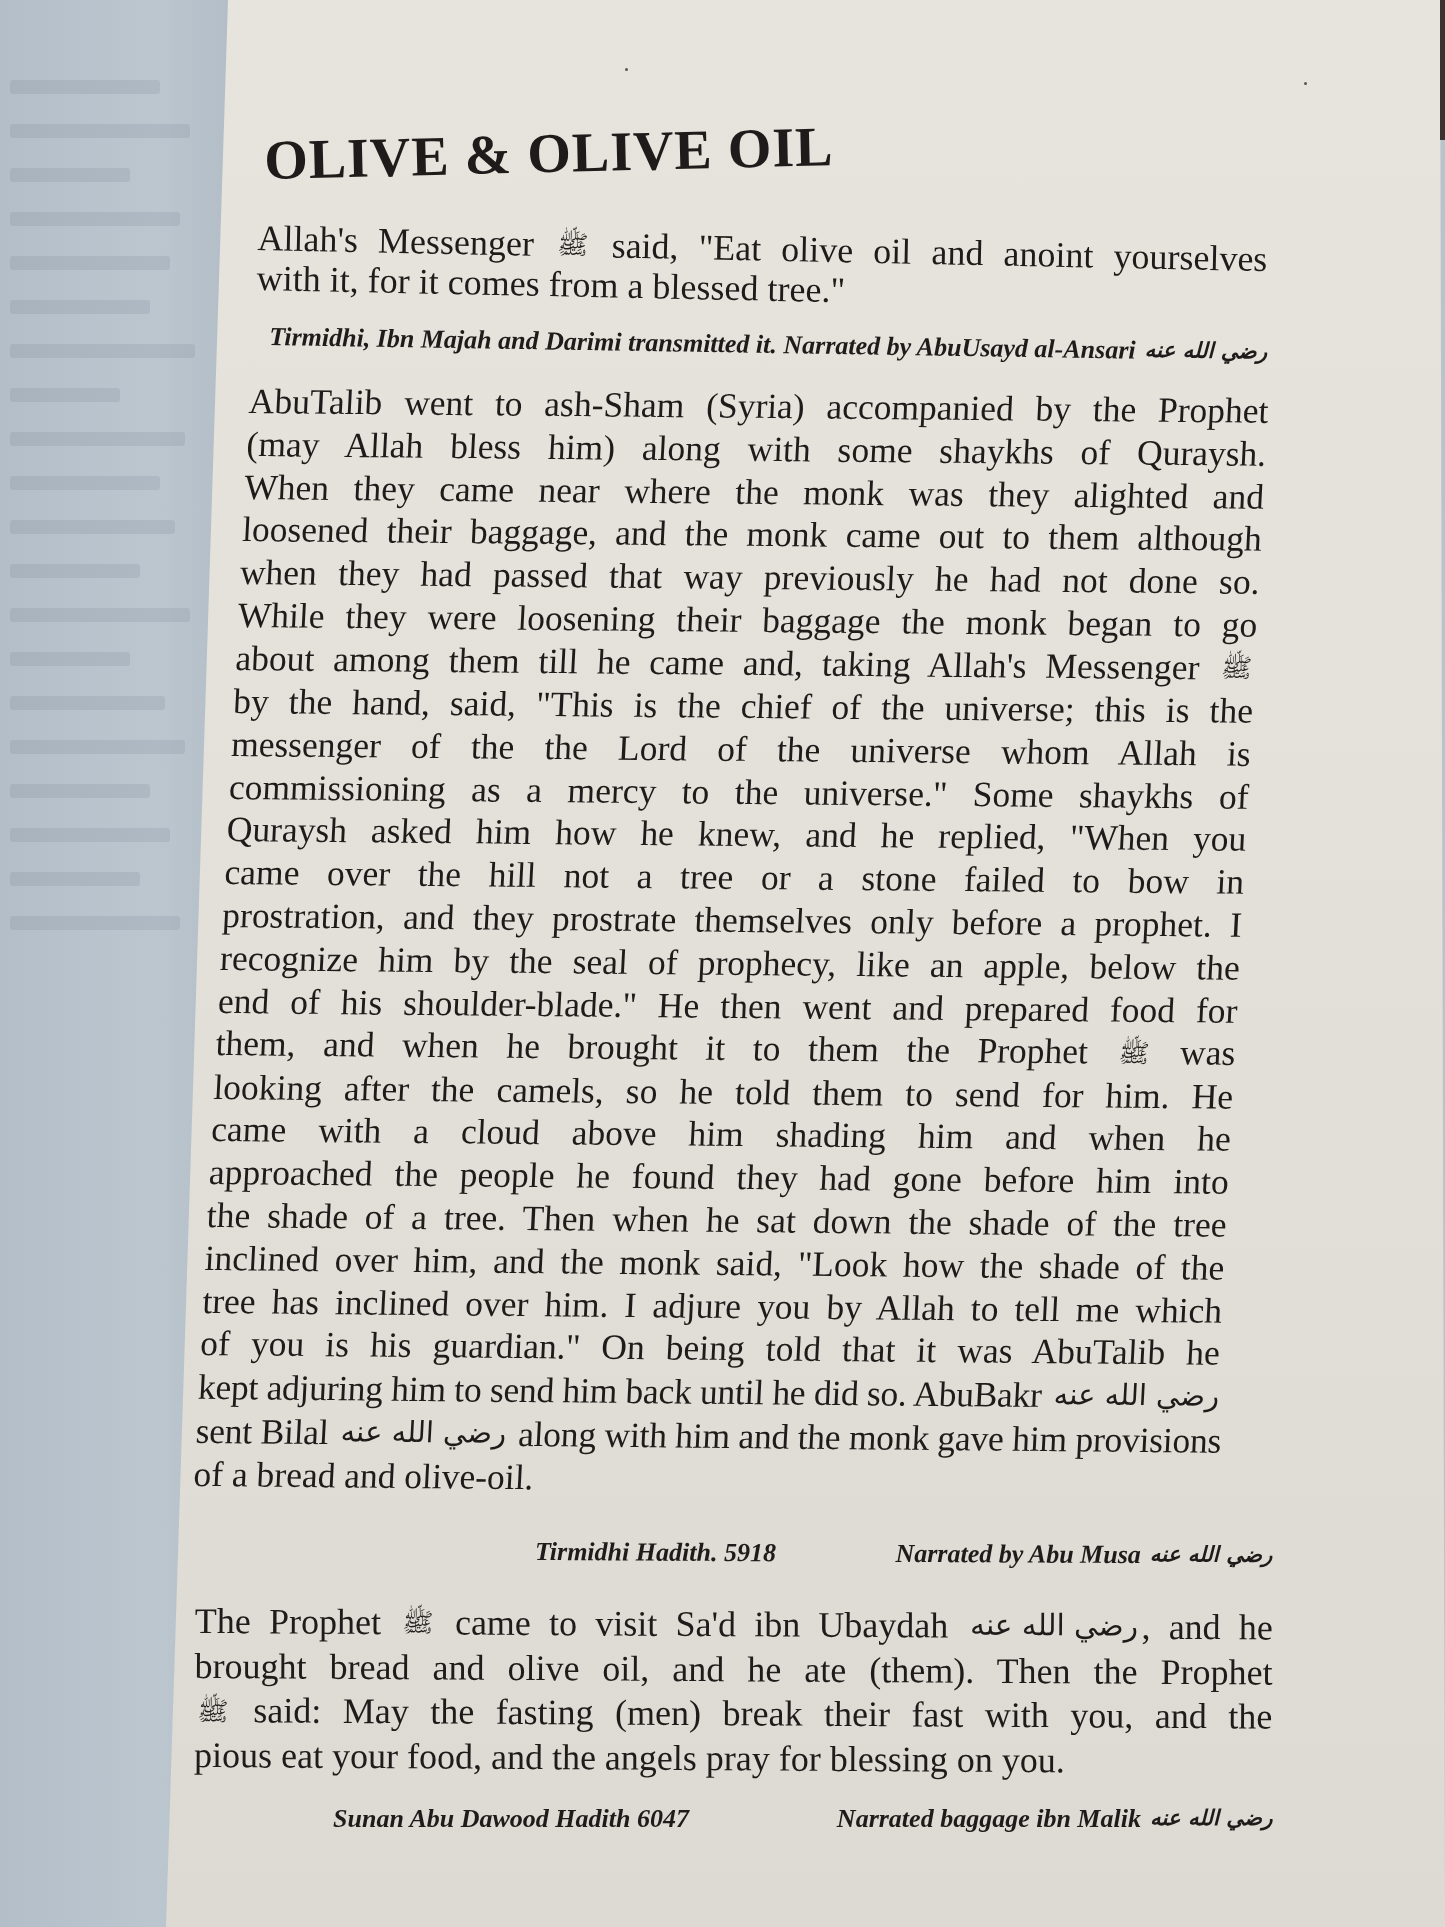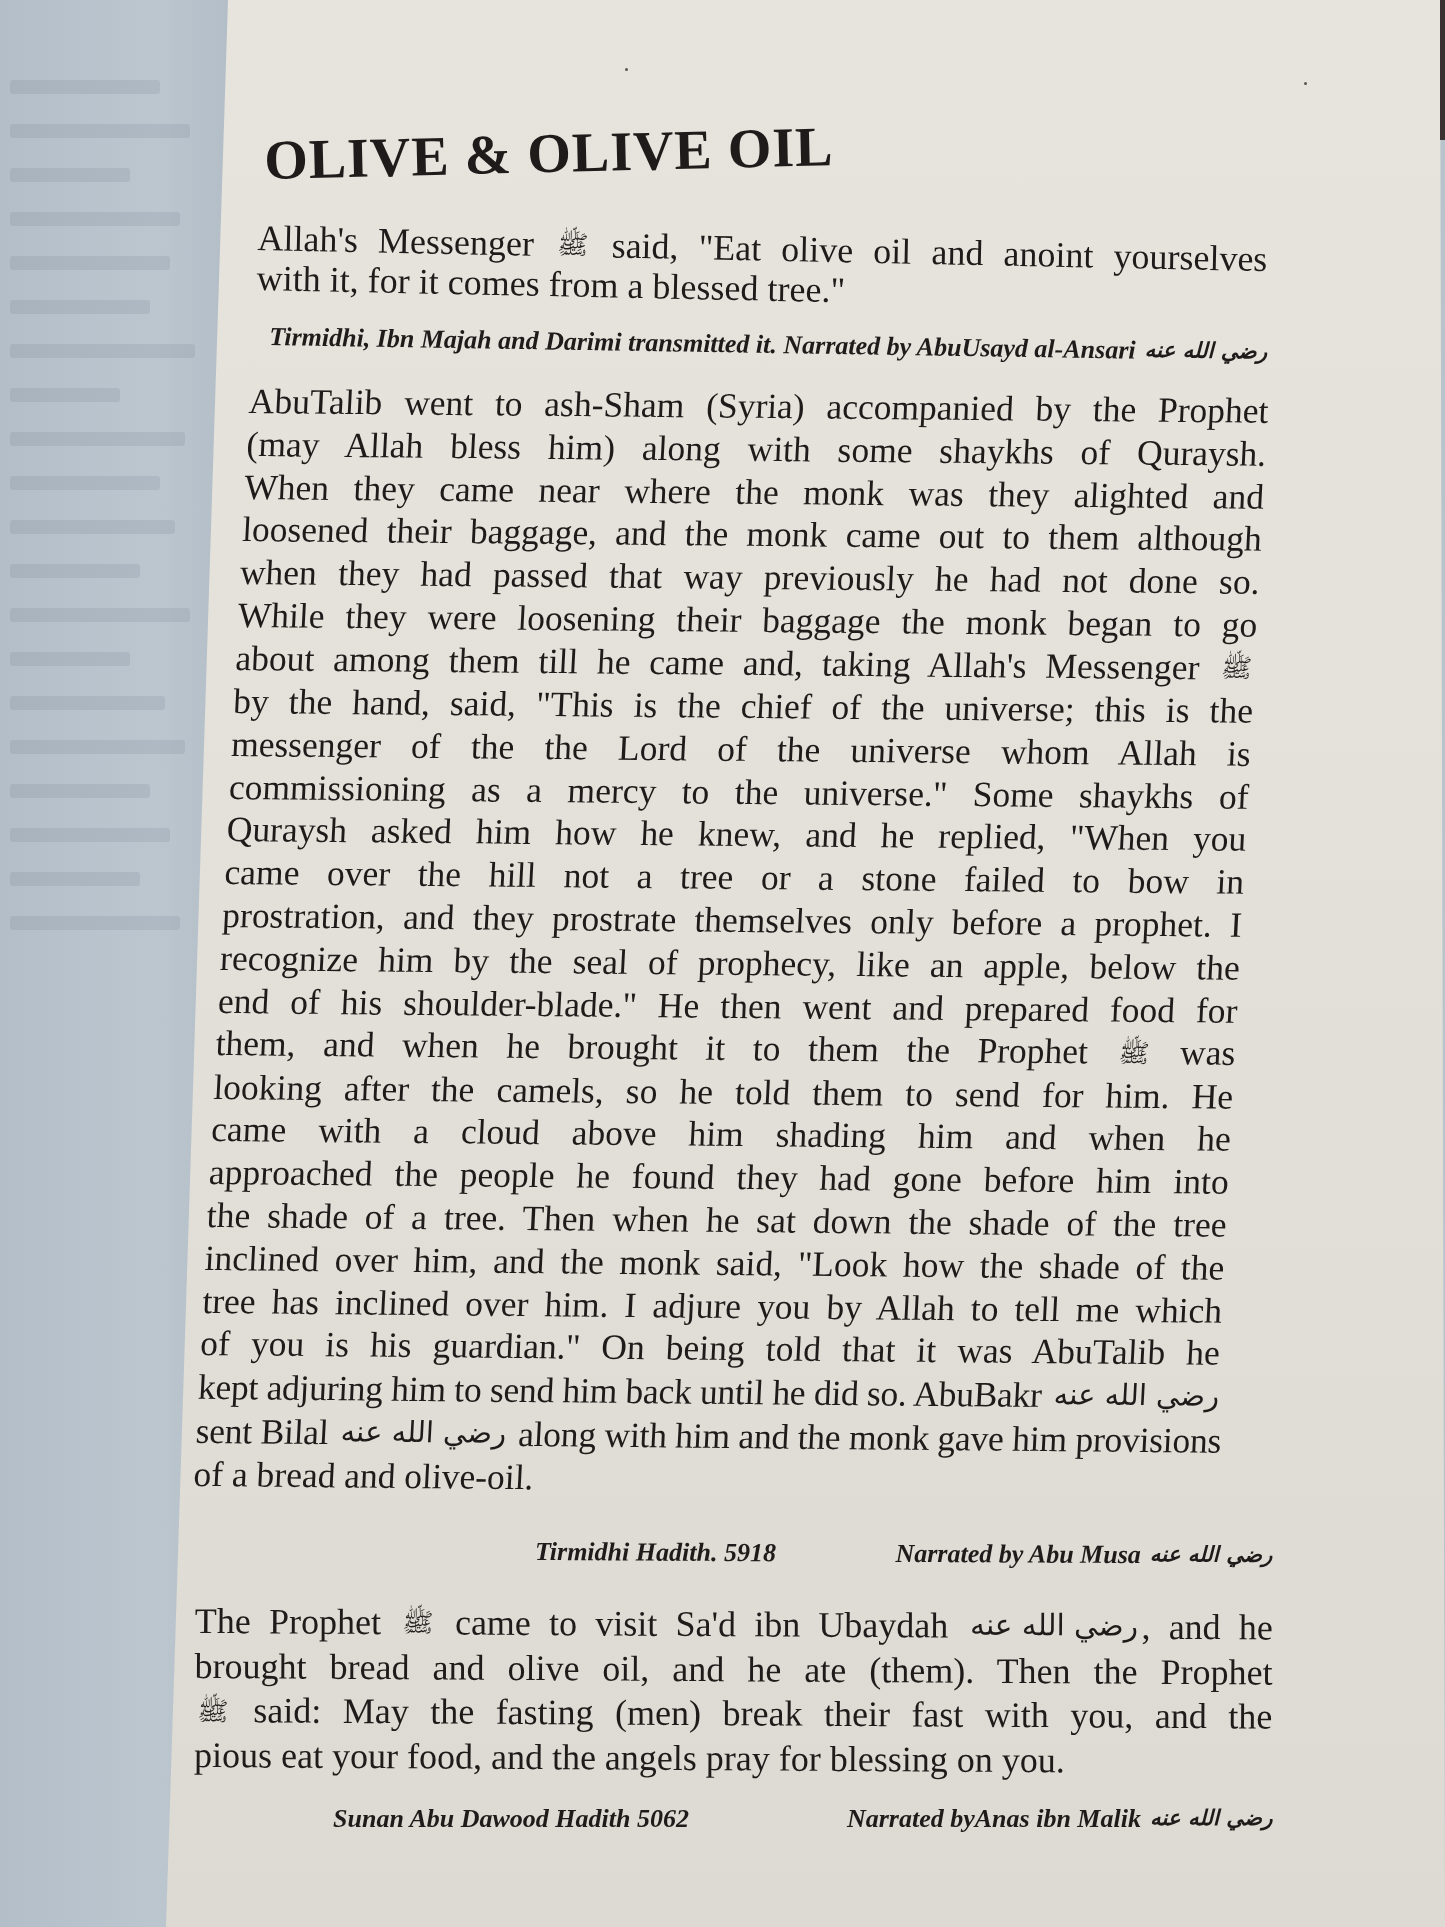--- a/index.html
+++ b/index.html
@@ -272,20 +272,20 @@
     </span>
     <span class="line" style="display: block; white-space: nowrap;"><span>brought bread and olive oil, and he ate (them). Then the Prophet</span></span>
     <span class="line" style="display: block; white-space: nowrap;">
       <span class="honorific">ﷺ</span>
       <span>said: May the fasting (men) break their fast with you, and the</span>
     </span>
     <span class="line last"><span>pious eat your food, and the angels pray for blessing on you.</span></span>
   </div>
 
   <div class="cite-row cite3">
-    <span>Sunan Abu Dawood Hadith 5062</span>
+    <span>Sunan Abu Dawood Hadith 6047</span>
     <span>
-      <span>Narrated byAnas ibn Malik</span>
+      <span>Narrated baggage ibn Malik</span>
       <span class="honorific small">رضي الله عنه</span>
     </span>
   </div>
 
 </div>
 
 </body></html>

